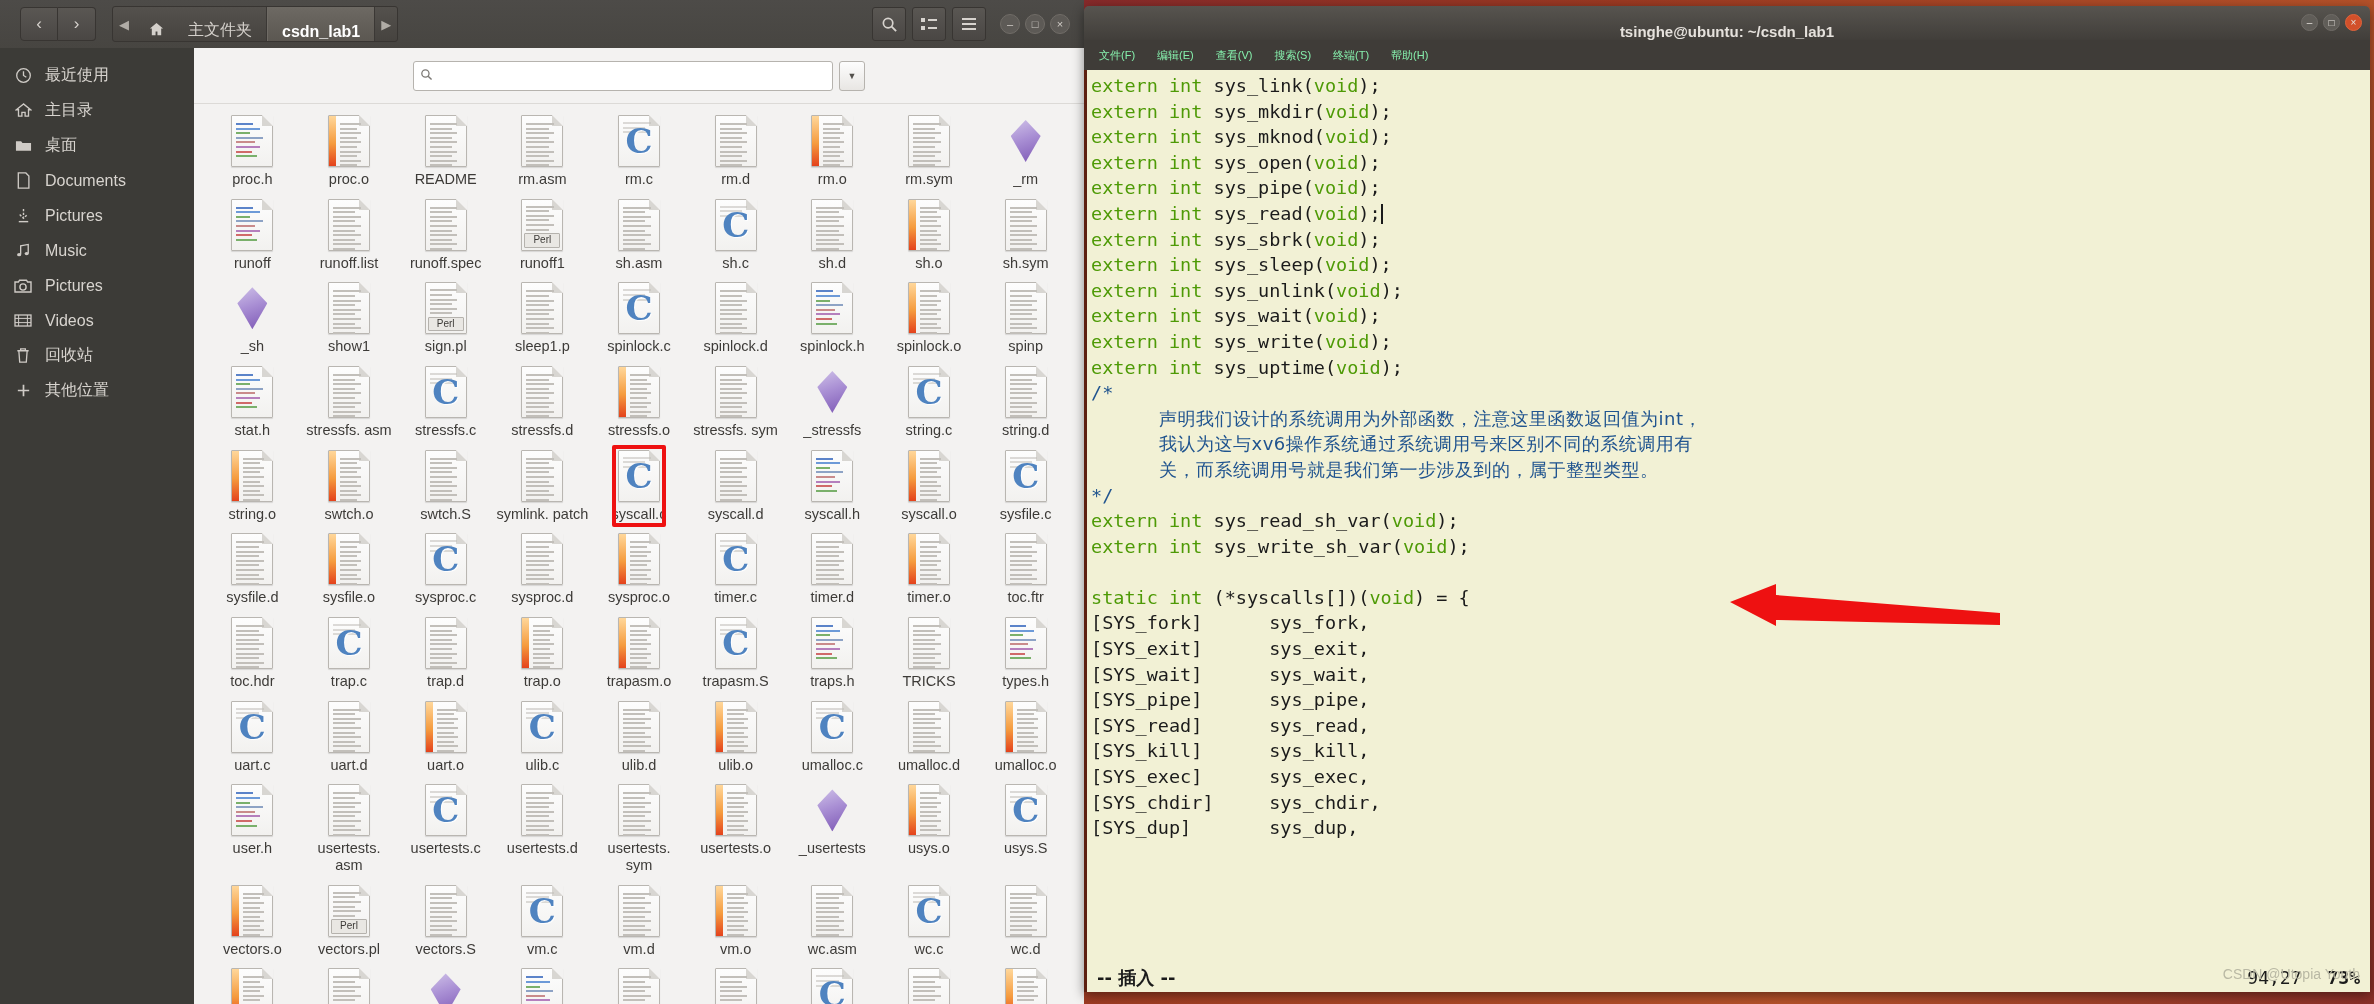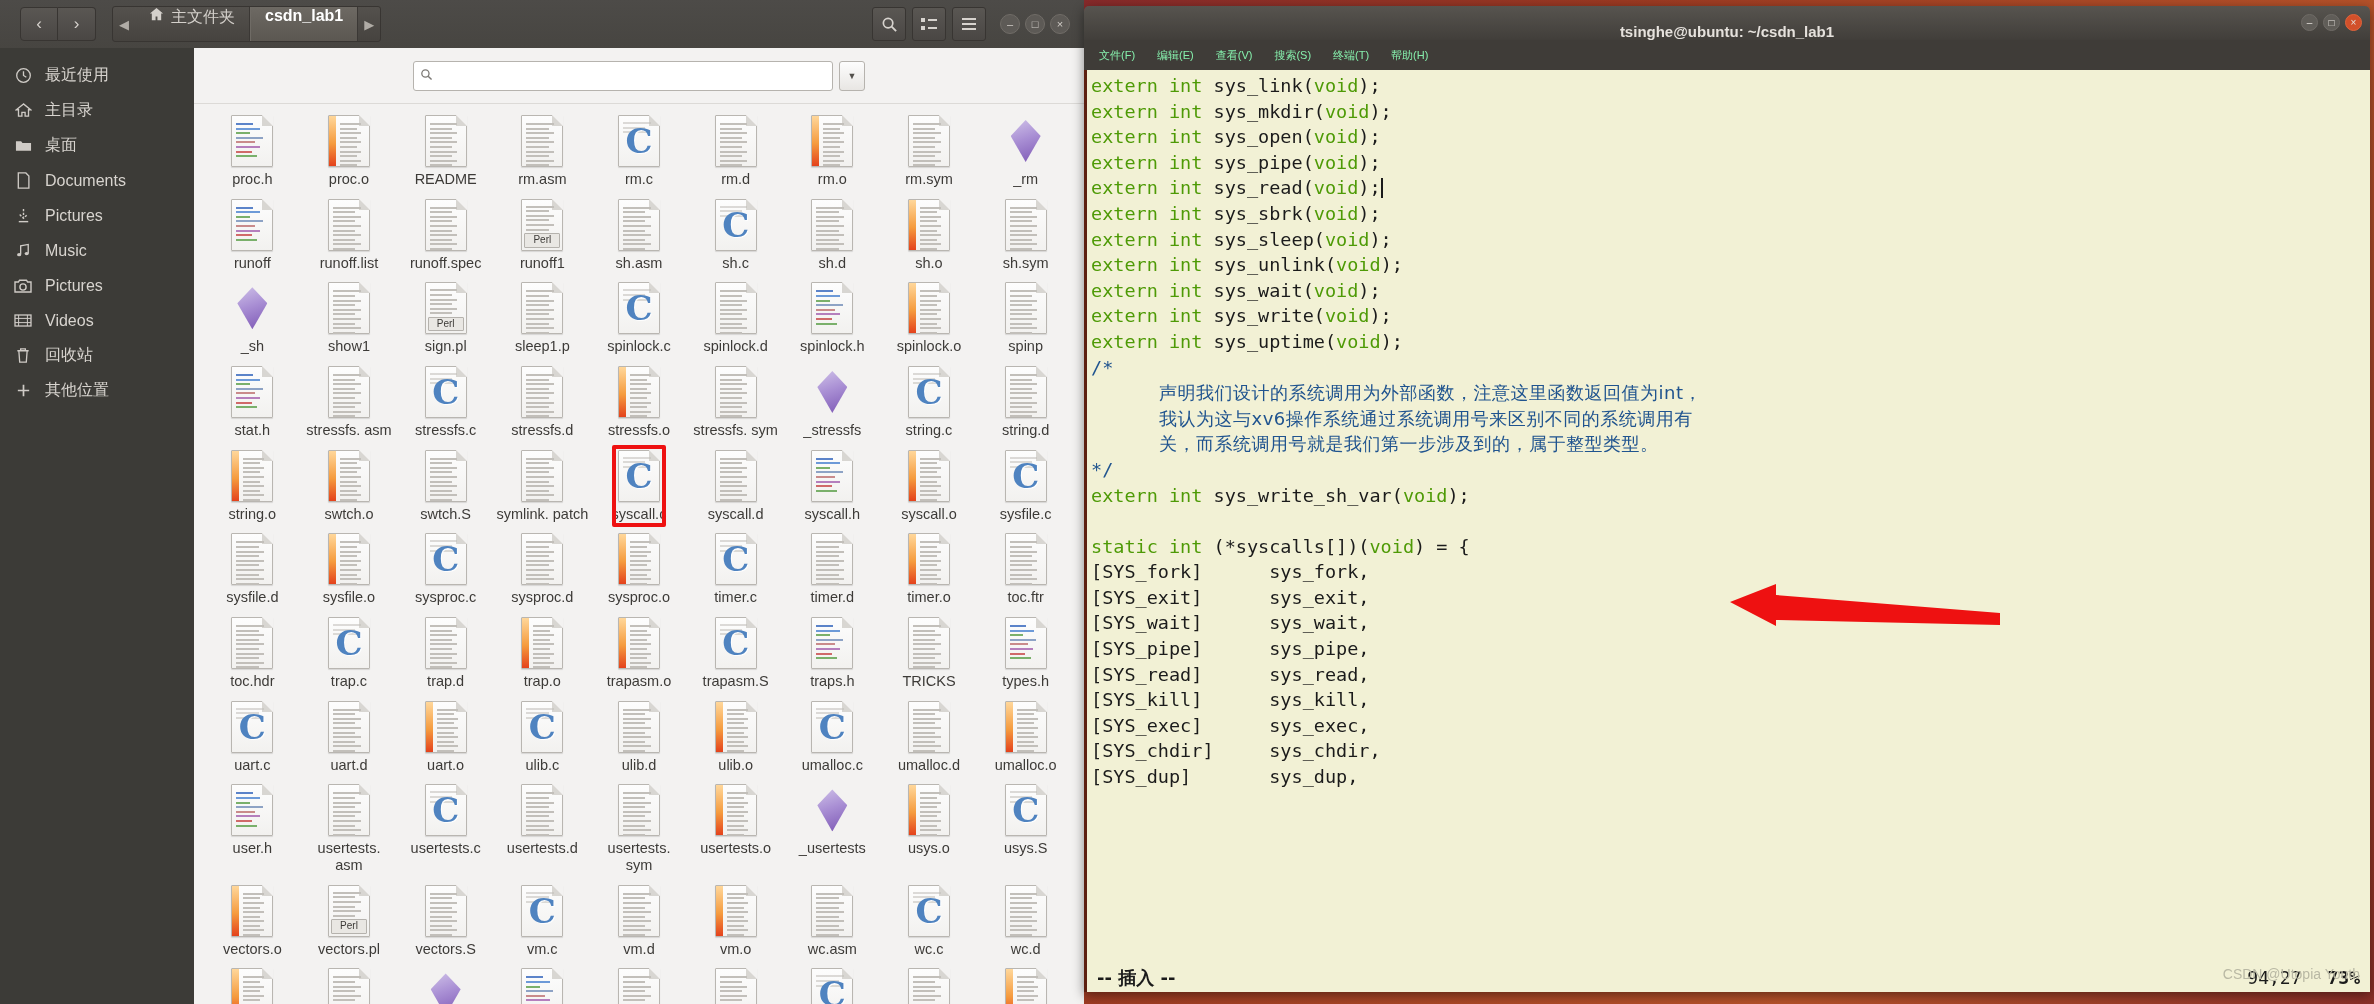--- a/index.html
+++ b/index.html
@@ -46,21 +46,21 @@
     border: 1px solid #383532; border-radius: 3px;
     overflow: hidden;
   }
   .bc-arrow {
     width: 22px; height: 100%;
     display:flex;align-items:center;justify-content:center;
     color:#b0aca6; font-size: 13px;
   }
   .bc-item {
     padding: 0 14px; height: 100%;
-    display: flex; align-items: flex-start; gap: 7px;
+    display: flex; align-items: flex-end; gap: 24px;
     color: #d4d0cb; font-size: 16px;
     border-right: 1px solid #3b3835;
   }
   .bc-item.active {
     background: linear-gradient(180deg,#6d6963,#5b5751);
     color: #ffffff; font-weight: bold;
     border-left: 1px solid #6f6b65;
   }
   .fm-right { margin-left: auto; display: flex; align-items: center; gap: 6px; padding-right: 6px;}
   .tbtn {
@@ -2072,34 +2072,36 @@
       <div class="menu-item">编辑(E)</div>
       <div class="menu-item">查看(V)</div>
       <div class="menu-item">搜索(S)</div>
       <div class="menu-item">终端(T)</div>
       <div class="menu-item">帮助(H)</div>
     </div>
 
   <div class="term-screen" id="termscreen">
       <div class="tline"><span class="kw">extern int </span>sys_link(<span class="kw">void</span>);</div>
       <div class="tline"><span class="kw">extern int </span>sys_mkdir(<span class="kw">void</span>);</div>
+      <div class="tline"><span class="kw">extern int </span>sys_mknod(<span class="kw">void</span>);</div>
       <div class="tline"><span class="kw">extern int </span>sys_open(<span class="kw">void</span>);</div>
       <div class="tline"><span class="kw">extern int </span>sys_pipe(<span class="kw">void</span>);</div>
       <div class="tline"><span class="kw">extern int </span>sys_read(<span class="kw">void</span>);<span class="caret"></span></div>
       <div class="tline"><span class="kw">extern int </span>sys_sbrk(<span class="kw">void</span>);</div>
       <div class="tline"><span class="kw">extern int </span>sys_sleep(<span class="kw">void</span>);</div>
       <div class="tline"><span class="kw">extern int </span>sys_unlink(<span class="kw">void</span>);</div>
       <div class="tline"><span class="kw">extern int </span>sys_wait(<span class="kw">void</span>);</div>
       <div class="tline"><span class="kw">extern int </span>sys_write(<span class="kw">void</span>);</div>
       <div class="tline"><span class="kw">extern int </span>sys_uptime(<span class="kw">void</span>);</div>
       <div class="tline cm">/*</div>
       <div class="tline cmz" style="padding-left: 68px;">声明我们设计的系统调用为外部函数，注意这里函数返回值为int，</div>
       <div class="tline cmz" style="padding-left: 68px;">我认为这与xv6操作系统通过系统调用号来区别不同的系统调用有</div>
       <div class="tline cmz" style="padding-left: 68px;">关，而系统调用号就是我们第一步涉及到的，属于整型类型。</div>
       <div class="tline cm">*/</div>
+      <div class="tline"><span class="kw">extern int </span>sys_read_sh_var(<span class="kw">void</span>);</div>
       <div class="tline"><span class="kw">extern int </span>sys_write_sh_var(<span class="kw">void</span>);</div>
       <div class="tline">&nbsp;</div>
       <div class="tline"><span class="kw">static int </span>(*syscalls[])(<span class="kw">void</span>) = {</div>
       <div class="tline"><span>[SYS_fork]</span><span>      sys_fork,</span></div>
       <div class="tline"><span>[SYS_exit]</span><span>      sys_exit,</span></div>
       <div class="tline"><span>[SYS_wait]</span><span>      sys_wait,</span></div>
       <div class="tline"><span>[SYS_pipe]</span><span>      sys_pipe,</span></div>
       <div class="tline"><span>[SYS_read]</span><span>      sys_read,</span></div>
       <div class="tline"><span>[SYS_kill]</span><span>      sys_kill,</span></div>
       <div class="tline"><span>[SYS_exec]</span><span>      sys_exec,</span></div>

